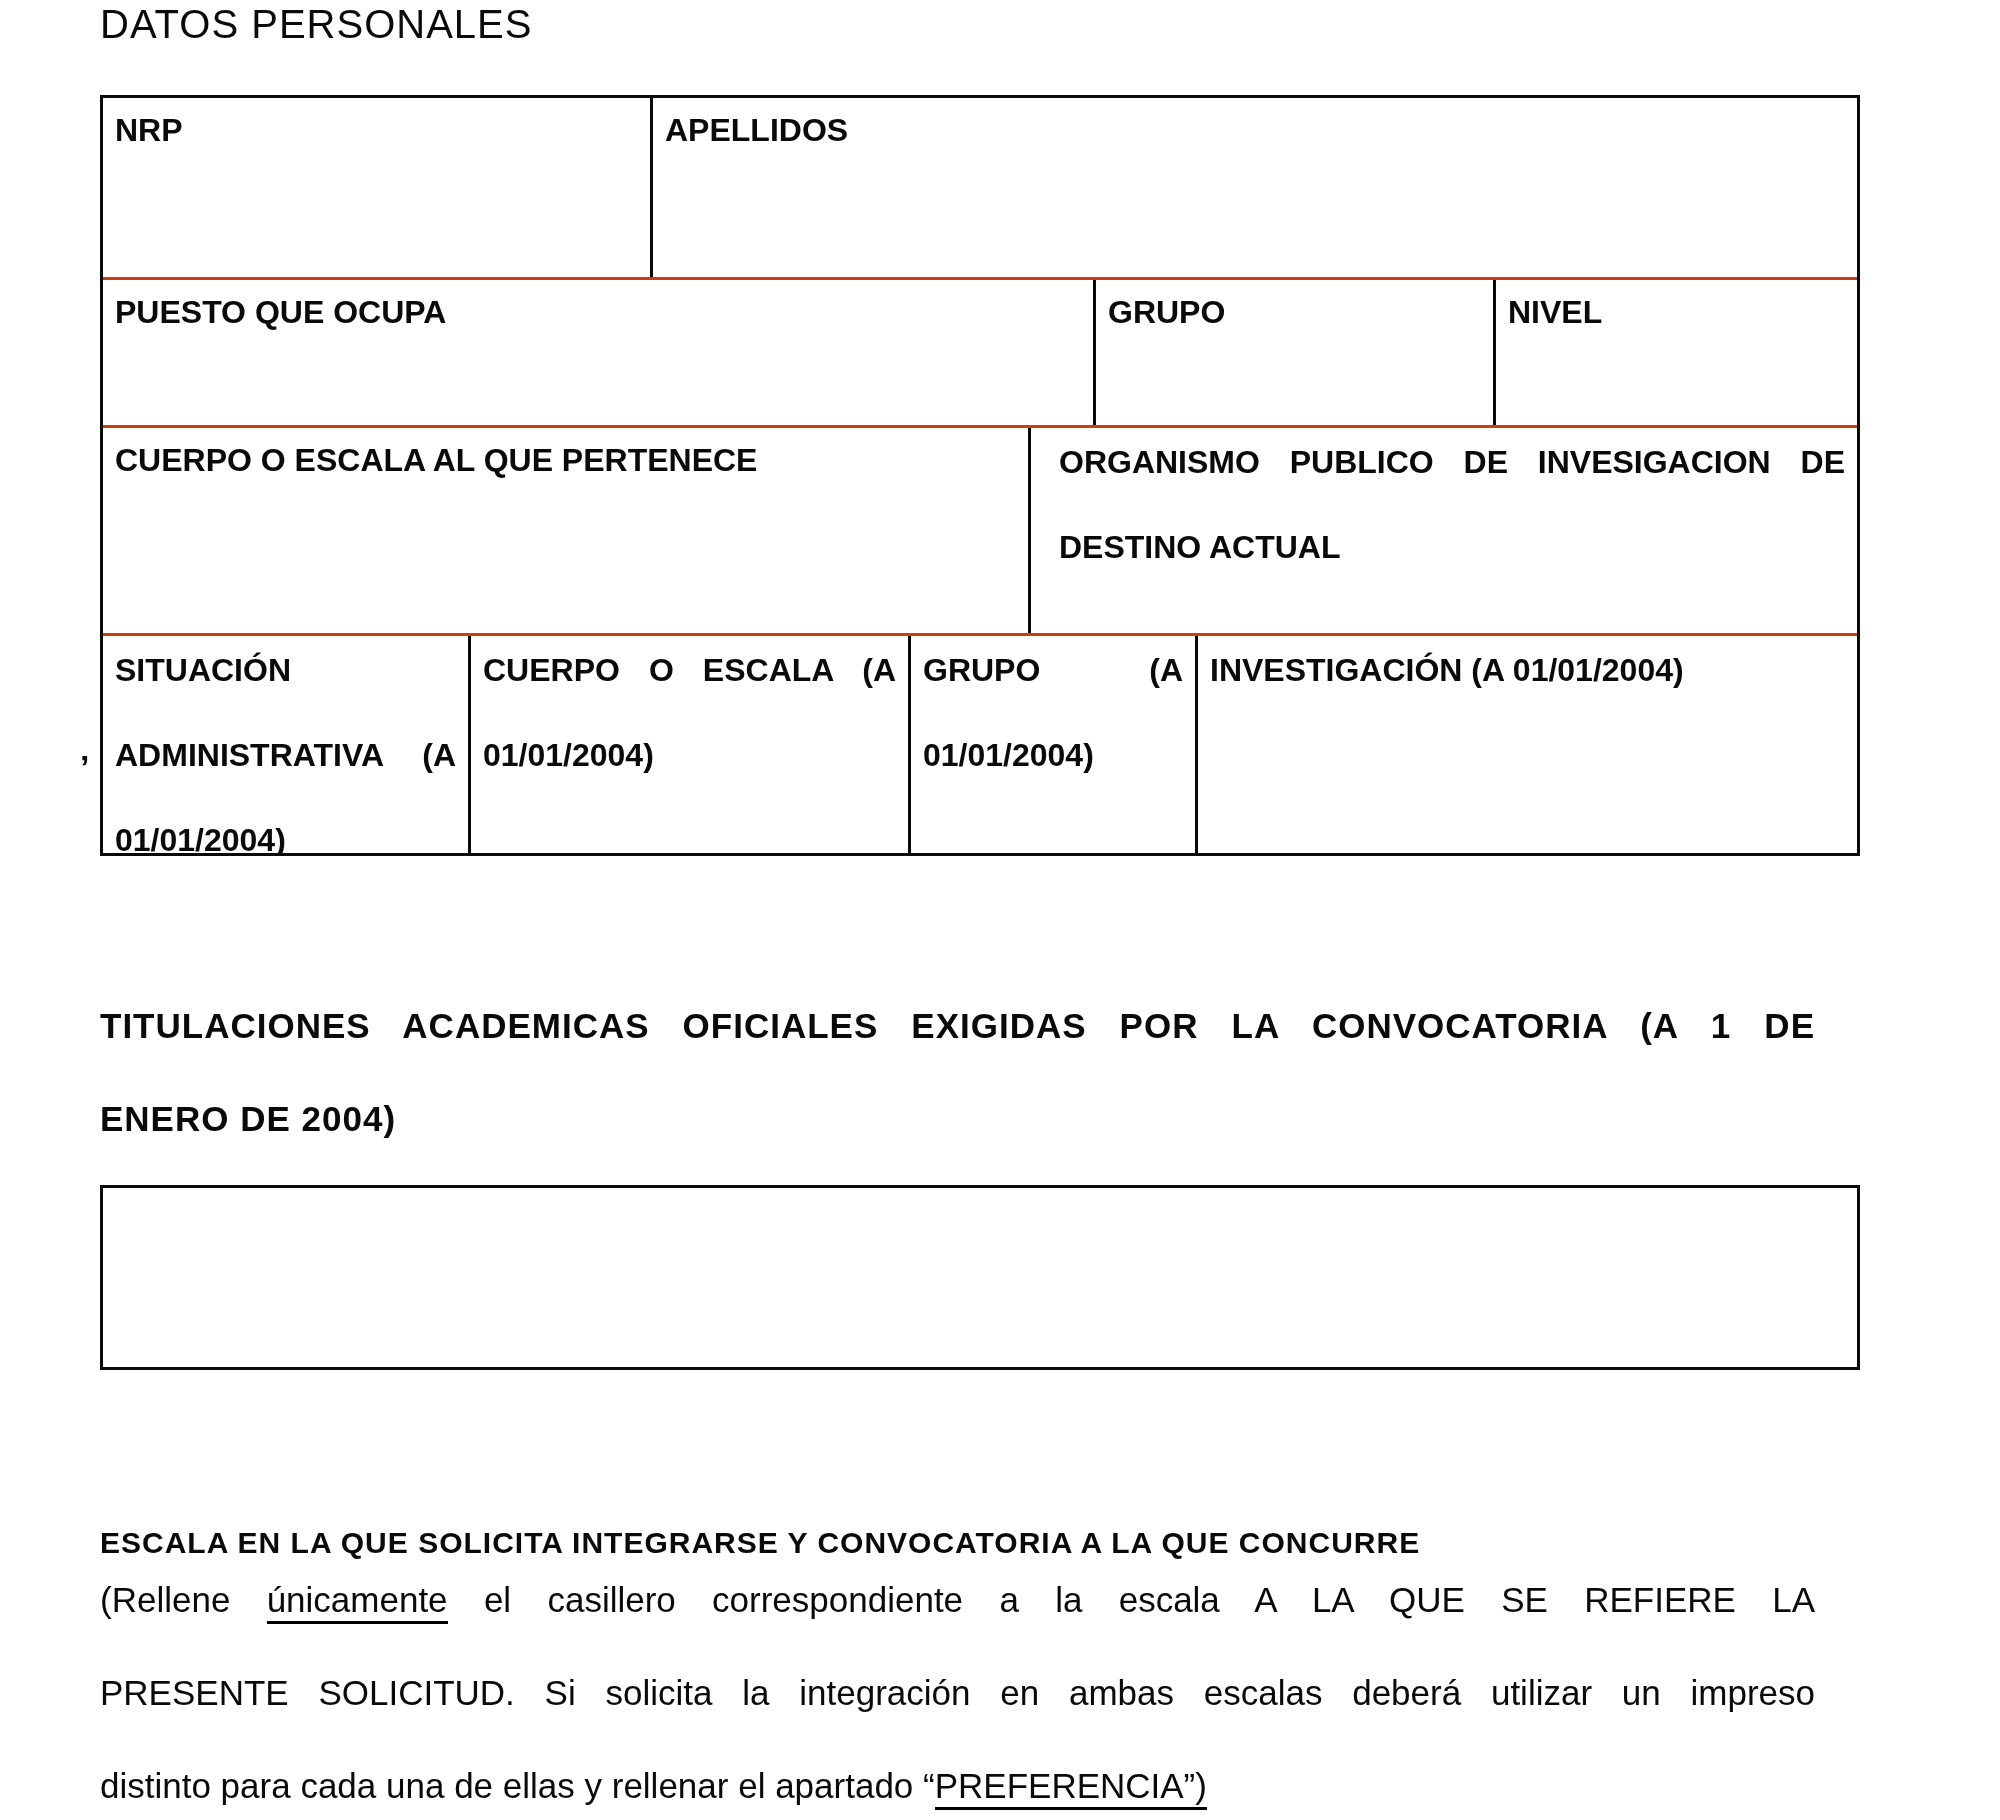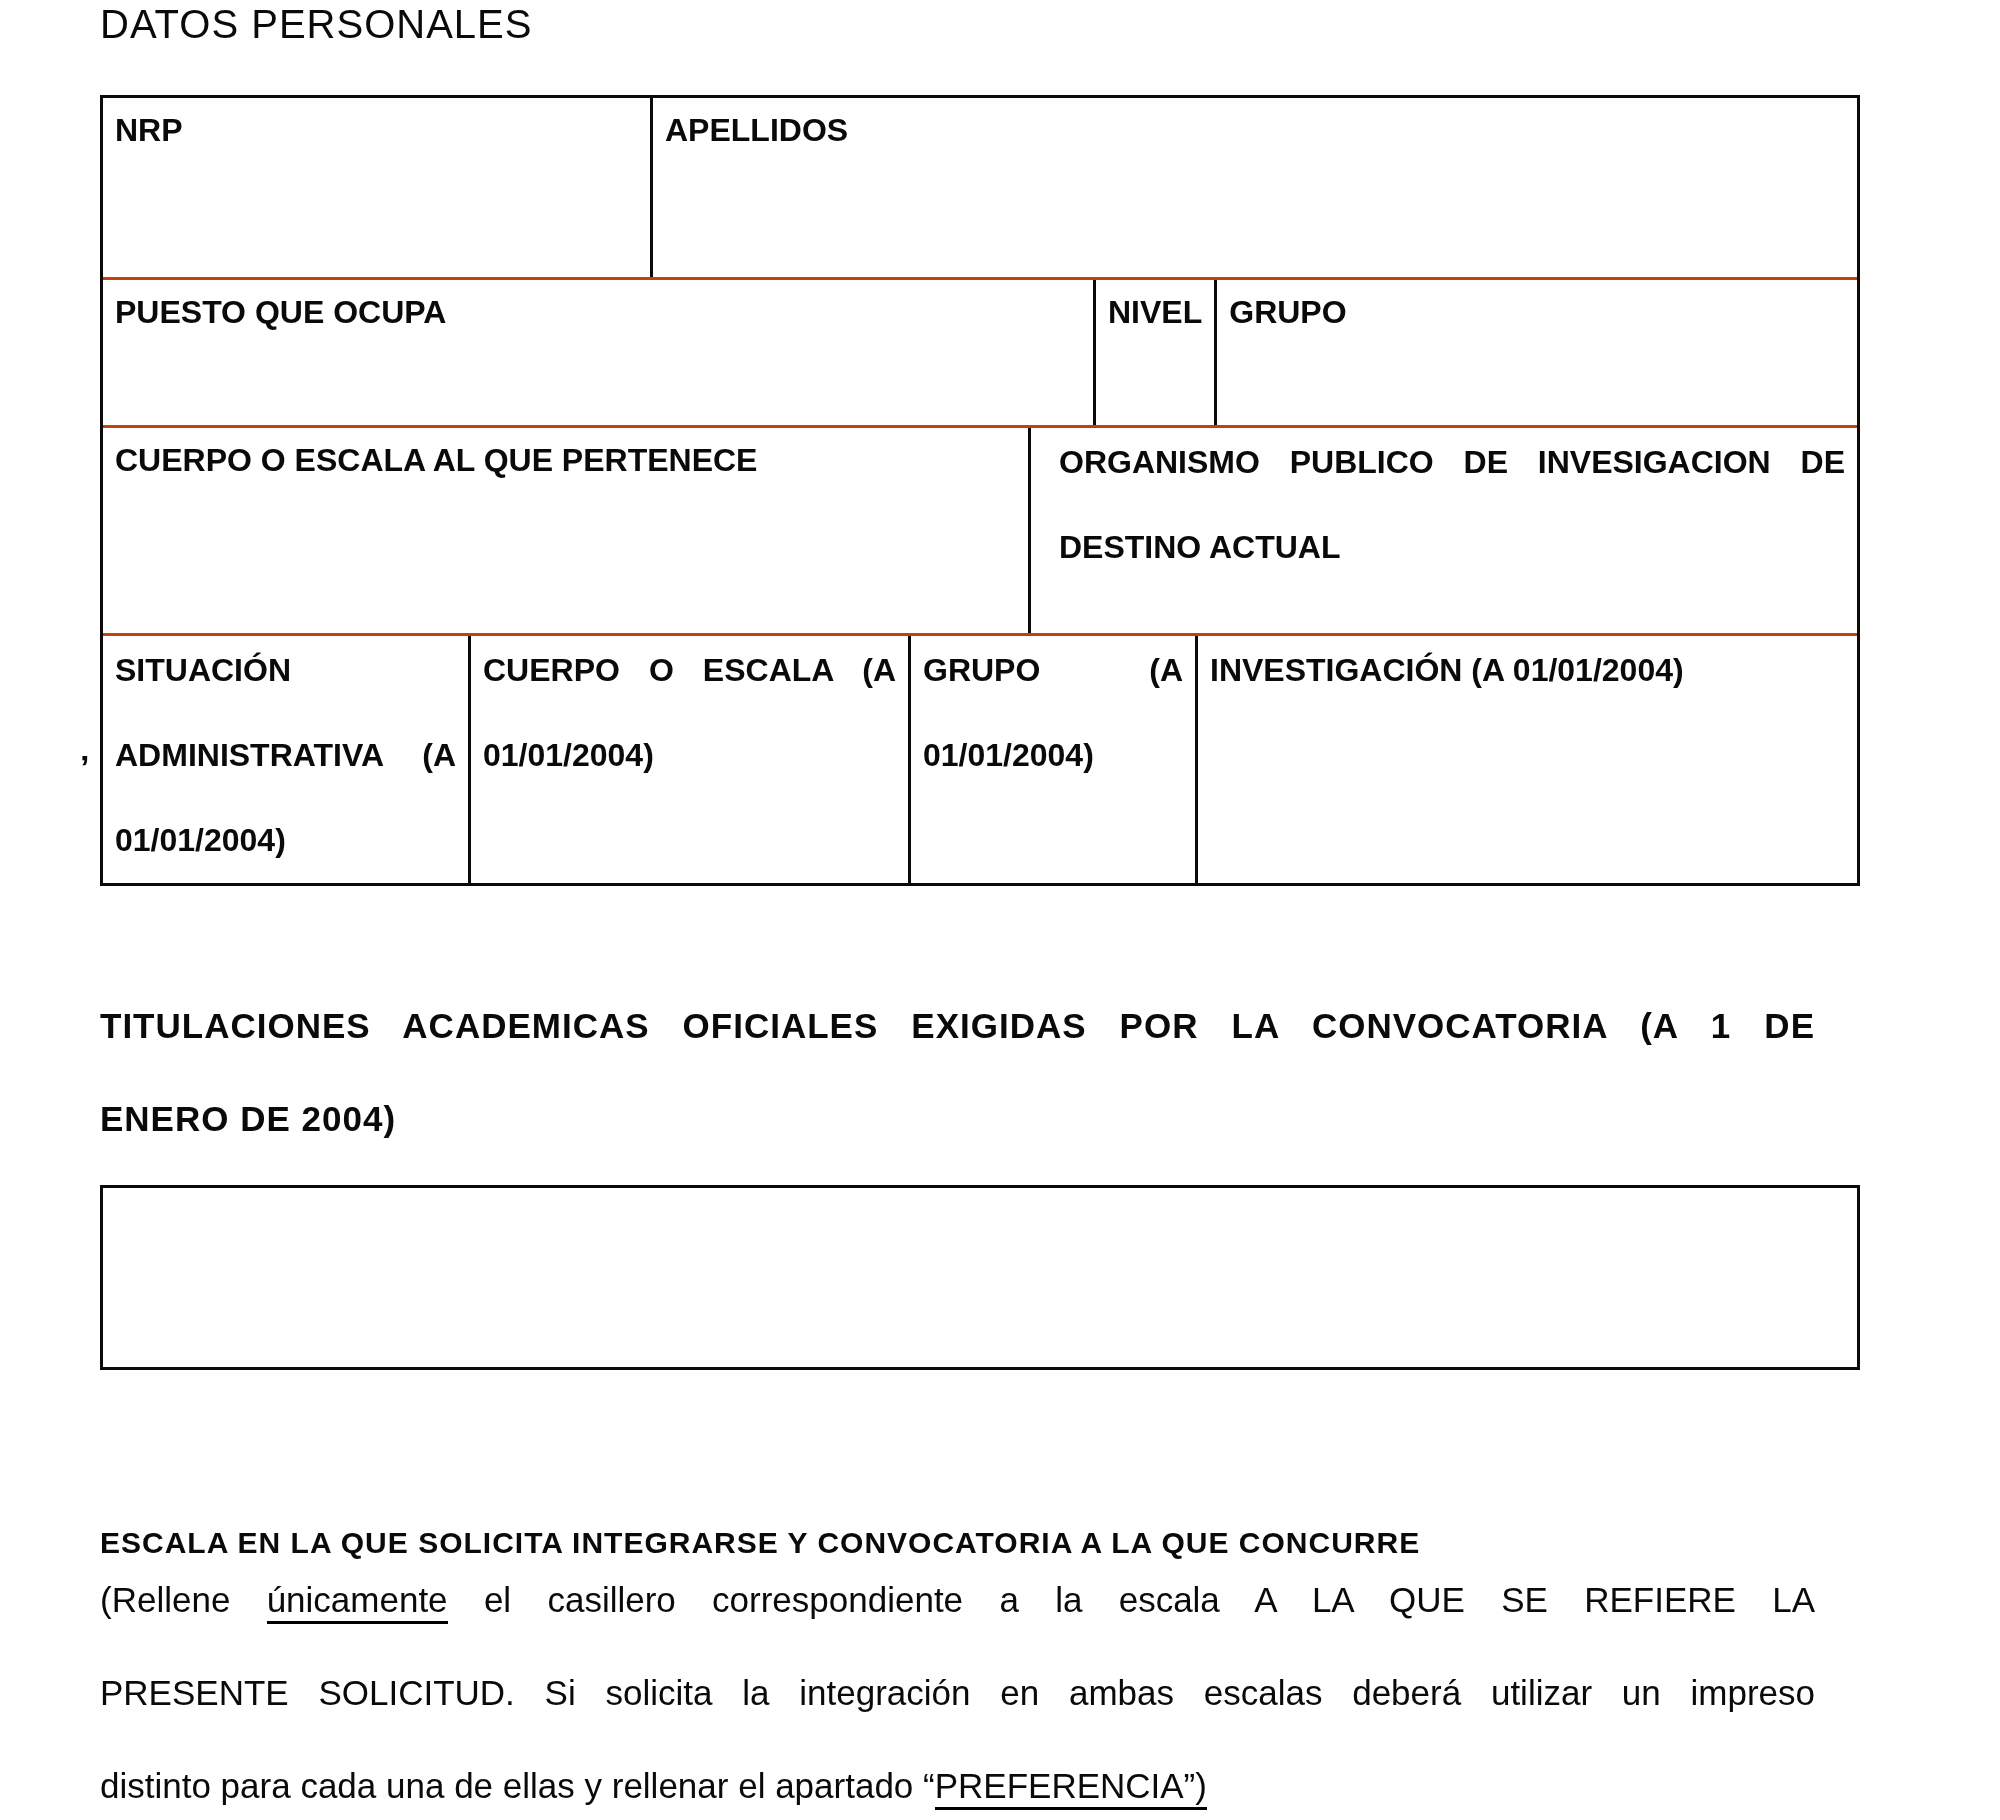--- a/index.html
+++ b/index.html
@@ -11,21 +11,21 @@
 
   .stray{position:absolute;left:80px;top:748px;font-size:34px;font-weight:700;}
 
   
   .ptable{position:absolute;left:100px;top:95px;width:1760px;border:3px solid #0a0a0a;box-sizing:border-box;}
   .trow{display:flex;box-sizing:border-box;border-bottom:3px solid #c2410c;}
   .trow:last-child{border-bottom:none;}
   .r1{height:182px;}
   .r2{height:148px;}
   .r3{height:208px;gap:16px;}
-  .r4{height:247px;}
+  .r4{height:217px;}
   .cell{box-sizing:border-box;border-right:3px solid #0a0a0a;padding:12px 12px 0 12px;
         font-size:32px;font-weight:700;overflow:hidden;}
   .cell:last-child{border-right:none;flex:1;}
   .lbl{line-height:40px;display:block;}
   .cline{height:85px;line-height:44px;overflow:hidden;}
 
   .w-r1a{width:550px;} .w-r1b{width:534px;}
   .w-r2a{width:993px;} .w-r2b{width:400px;}
   .w-r3a{width:928px;}
   .w-r4a{width:368px;} .w-r4b{width:440px;} .w-r4c{width:287px;}
@@ -67,25 +67,25 @@
       </div>
       <div class="cell w-r1b">
         <span class="lbl">APELLIDOS</span>
       </div>
     </div>
 
     <div class="trow r2">
       <div class="cell w-r2a">
         <span class="lbl">PUESTO QUE OCUPA</span>
       </div>
+      <div class="cell w-r2b">
+        <span class="lbl">GRUPO</span>
+      </div>
       <div class="cell">
         <span class="lbl">NIVEL</span>
-      </div>
-      <div class="cell w-r2b">
-        <span class="lbl">GRUPO</span>
       </div>
     </div>
 
     <div class="trow r3">
       <div class="cell w-r3a">
         <span class="lbl">CUERPO O ESCALA AL QUE PERTENECE</span>
       </div>
       <div class="cell">
         <div class="cline jl">ORGANISMO PUBLICO DE INVESIGACION DE</div>
         <div class="cline">DESTINO ACTUAL</div>

